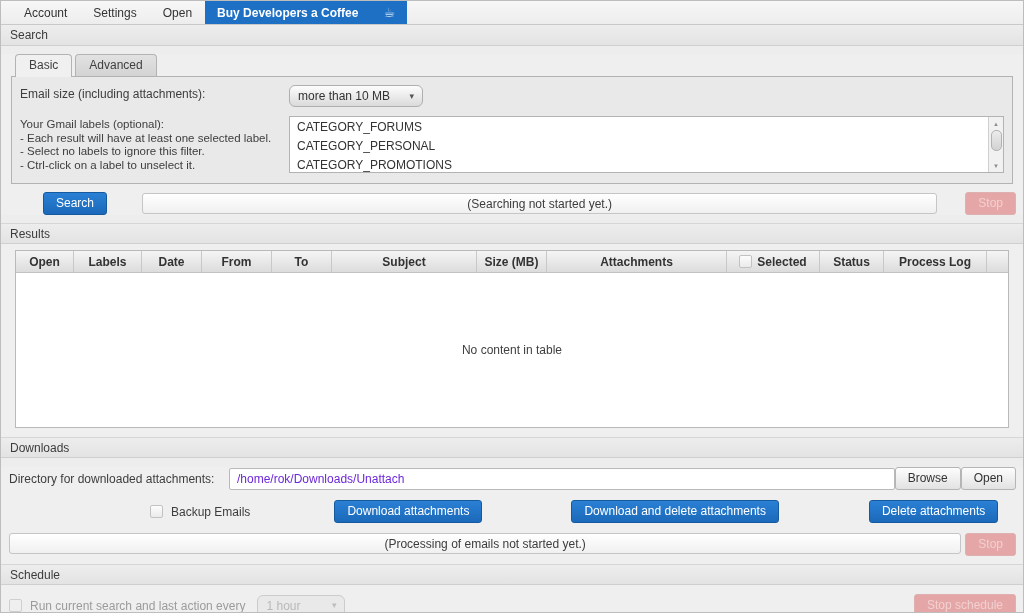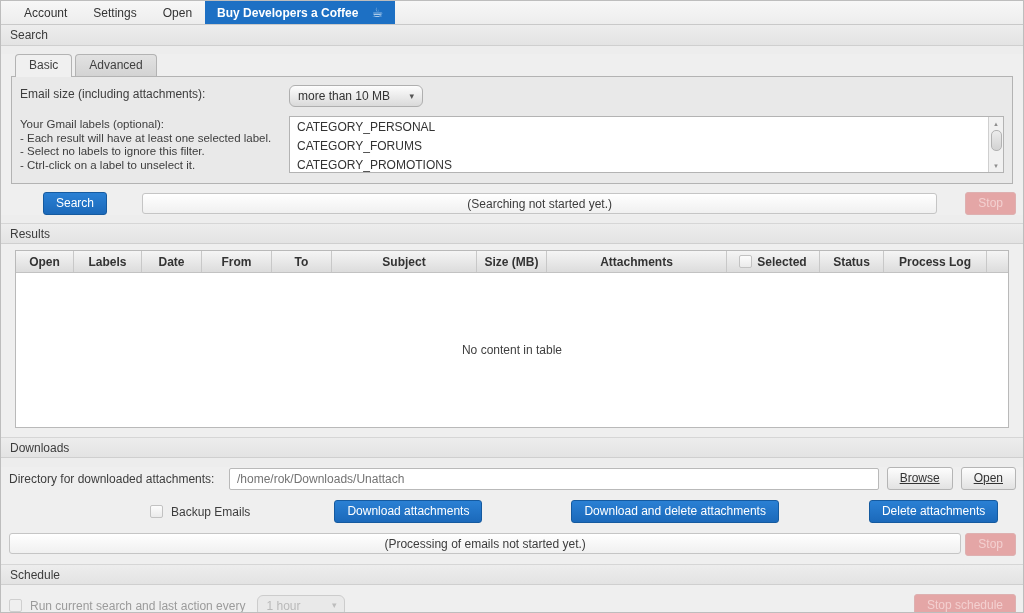--- a/index.html
+++ b/index.html
@@ -3,21 +3,21 @@
 <meta charset="utf-8">
 <style>
   * { box-sizing: border-box; }
   html,body { margin:0; padding:0; background:#d9d9d9; }
   body { font-family:"Liberation Sans","DejaVu Sans",sans-serif; font-size:12px; color:#333; }
   .app { width:1024px; height:613px; background:#ededed; border:1px solid #bdbdbd; overflow:hidden; position:relative; }
 
   
   .menubar { height:24px; display:flex; align-items:stretch; background:linear-gradient(#f7f7f7,#ededed); border-bottom:1px solid #c9c9c9; padding-left:10px; }
   .menu-item { display:flex; align-items:center; padding:0 13px; color:#333; cursor:default; }
-  .menu-item.coffee { background:#1d70c4; color:#fff; font-weight:bold; gap:13px; padding:0 12px; }
+  .menu-item.coffee { background:#1d70c4; color:#fff; font-weight:bold; gap:25px; padding:0 12px; }
   .coffee-glyph { opacity:.8; font-size:13px; }
 
   
   .section-header { height:21px; display:flex; align-items:center; padding-left:9px; background:linear-gradient(#ededed,#e3e3e3); border-top:1px solid #d6d6d6; border-bottom:1px solid #cfcfcf; color:#3c3c3c; }
 
   
   .search-body { background:#efefef; }
   .tabpane { margin:8px 10px 0; }
   .tabs { display:flex; padding-left:4px; position:relative; z-index:2; }
   .tab { padding:3px 13px 4px; background:linear-gradient(#e2e2e2,#d3d3d3); border:1px solid #b3b3b3; border-bottom:none; border-radius:4px 4px 0 0; margin-right:3px; color:#3f3f3f; }
@@ -53,22 +53,22 @@
   .th:last-child { border-right:none; flex:1; }
   .tbody { flex:1; display:flex; align-items:center; justify-content:center; color:#3f3f3f;border-radius:26px; }
 
   .checkbox { width:13px; height:13px; flex:none; background:linear-gradient(#fcfcfc,#ebebeb); border:1px solid #c2c2c2; border-radius:2px; }
   .checkbox.disabled { background:#efefef; border-color:#cfcfcf; }
 
   
   .downloads-body { background:#efefef; padding-bottom:8px; }
   .dir-row { display:flex; align-items:center; margin:9px 7px 0 8px; }
   .dir-label { flex:none; width:220px; color:#3d3d3d; }
-  .text-input { flex:1; height:22px; border:1px solid #b9b9b9; border-radius:2px; background:#fff; padding:0 7px; font:inherit; color:#737373; }
-  .dir-row .btn-gray { margin-left:8px;text-decoration:underline; }
+  .text-input { flex:1; height:22px; border:1px solid #b9b9b9; border-radius:2px; background:#fff; padding:0 7px; font:inherit; color:#6d28d9; }
+  .dir-row .btn-gray { margin-left:0; }
   .actions-row { display:flex; align-items:center; margin-top:10px;margin-left:47px; }
   .backup-wrap { display:flex; align-items:center; gap:8px; margin-left:102px; color:#3d3d3d; }
   .btn-download { margin-left:84px; }
   .btn-download-delete { margin-left:89px; }
   .btn-delete { margin-left:90px; }
   .dl-progress-row { display:flex; align-items:flex-start; margin:10px 7px 0 8px; }
   .dl-progress-row .btn-stop { margin-left:4px; }
 
   
   .schedule-body { display:flex; align-items:center; padding:9px 7px 0 8px; background:#efefef; }
@@ -112,22 +112,22 @@
         </div>
         <div class="form-row">
           <div class="form-label-col labels-notes">
             <div>Your Gmail labels (optional):</div>
             <div>- Each result will have at least one selected label.</div>
             <div>- Select no labels to ignore this filter.</div>
             <div>- Ctrl-click on a label to unselect it.</div>
           </div>
           <div class="listbox">
             <div class="list-items">
+              <div class="list-item">CATEGORY_FORUMS</div>
               <div class="list-item">CATEGORY_PERSONAL</div>
-              <div class="list-item">CATEGORY_FORUMS</div>
               <div class="list-item">CATEGORY_PROMOTIONS</div>
             </div>
             <div class="scrollbar">
               <div class="sb-btn">▲</div>
               <div class="sb-track">
                 <div class="sb-thumb"></div>
               </div>
               <div class="sb-btn">▼</div>
             </div>
           </div>

